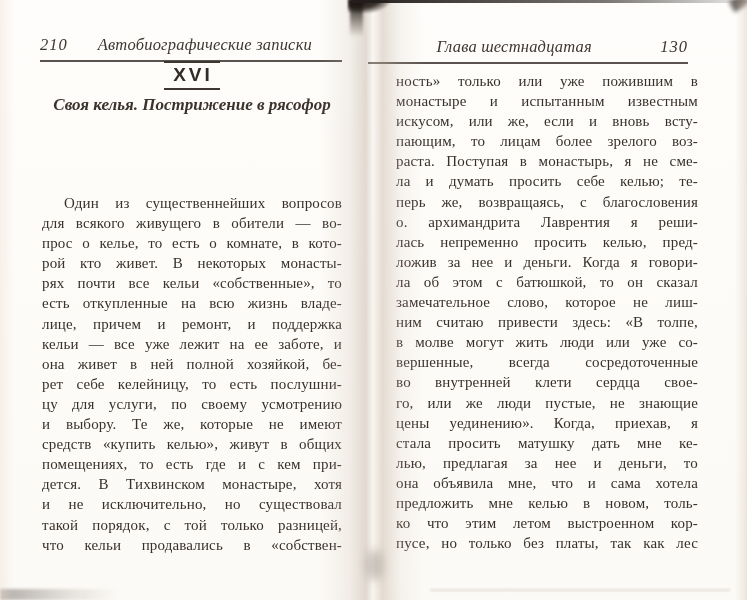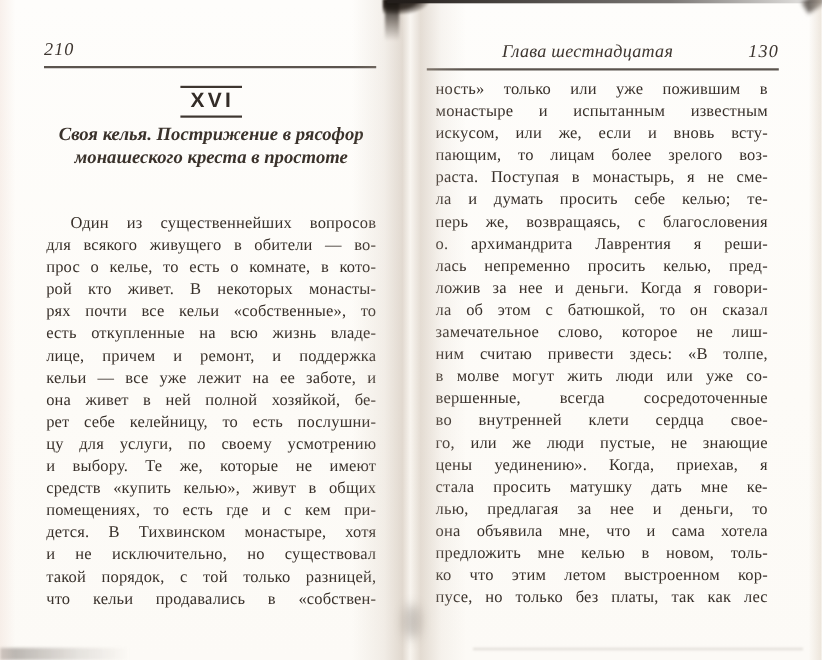--- a/index.html
+++ b/index.html
@@ -18,24 +18,24 @@
   .pg-header {
     position: absolute;
     display: flex; align-items: flex-start;
     font-style: italic; font-size: 16.5px; color: #3e3630;
     padding-bottom: 5px;
     border-bottom: 2px solid rgba(62, 54, 47, 0.85);
   }
   .pg-header .rt { flex: 1; text-align: center; letter-spacing: 0.2px; }
   .pg-header .pn { letter-spacing: 1px; }
   .header-left  { left: 40px;  top: 35px; width: 302px; }
-  .header-right { left: 388px; top: 37px; width: 320px; }
-
-  
-  .heading-block { position: absolute; left: 42px; top: 78px; width: 300px; text-align: center; }
+  .header-right { left: 368px; top: 37px; width: 320px; }
+
+  
+  .heading-block { position: absolute; left: 42px; top: 61px; width: 300px; text-align: center; }
   .chapter-num {
     display: inline-block;
     font-family: "Liberation Sans", sans-serif;
     font-weight: bold; font-size: 19px; letter-spacing: 3px;
     color: #332c27;
     padding: 1px 7px 2px 9px;
     border-top: 2px solid #3e3630;
     border-bottom: 2px solid #3e3630;
   }
   .chapter-title { margin-top: 5px; }
@@ -112,27 +112,27 @@
 </style>
 </head>
 <body>
 
 <div class="photo">
 
   <div>
 
     <div class="pg-header header-left">
       <span class="pn">210</span>
+      <span class="rt">Автобиографические записки</span>
     </div>
 
     <div class="heading-block">
       <span class="chapter-num">XVI</span>
       <div class="chapter-title">
         <div class="title-ln">Своя келья. Пострижение в рясофор</div>
-        <div class="title-ln">монашеского креста в простоте</div>
       </div>
     </div>
 
     <div class="body-col body-left">
       <div class="ln indent">Один из существеннейших вопросов</div>
       <div class="ln">для всякого живущего в обители — во-</div>
       <div class="ln">прос о келье, то есть о комнате, в кото-</div>
       <div class="ln">рой кто живет. В некоторых монасты-</div>
       <div class="ln">рях почти все кельи «собственные», то</div>
       <div class="ln">есть откупленные на всю жизнь владе-</div>

